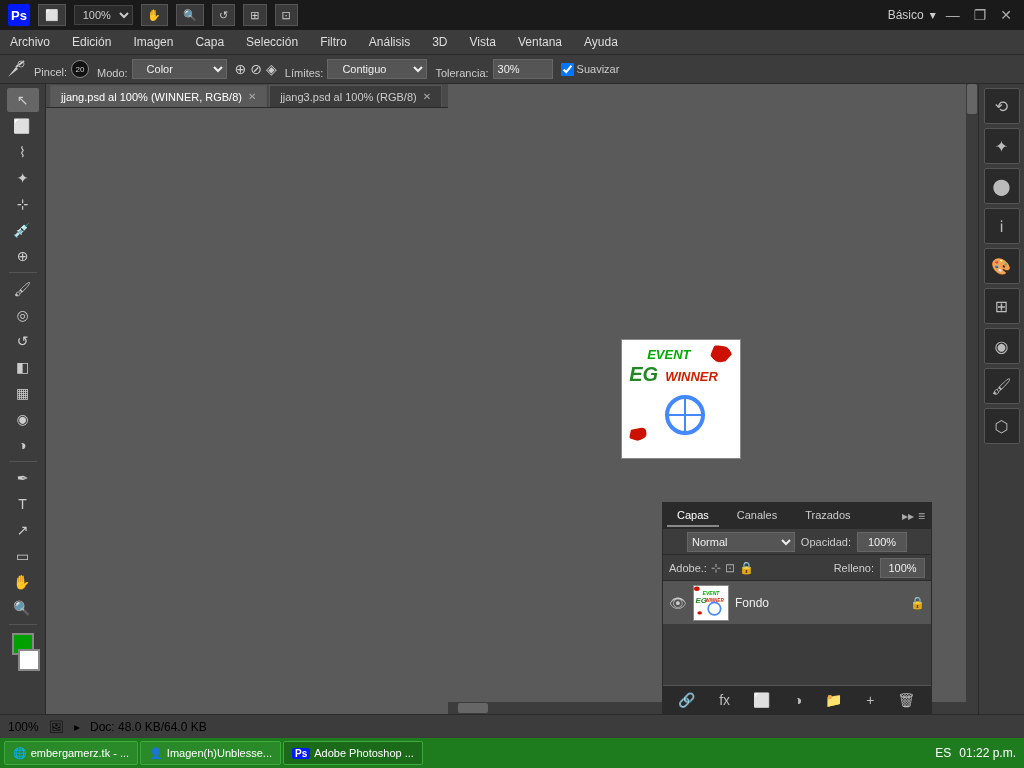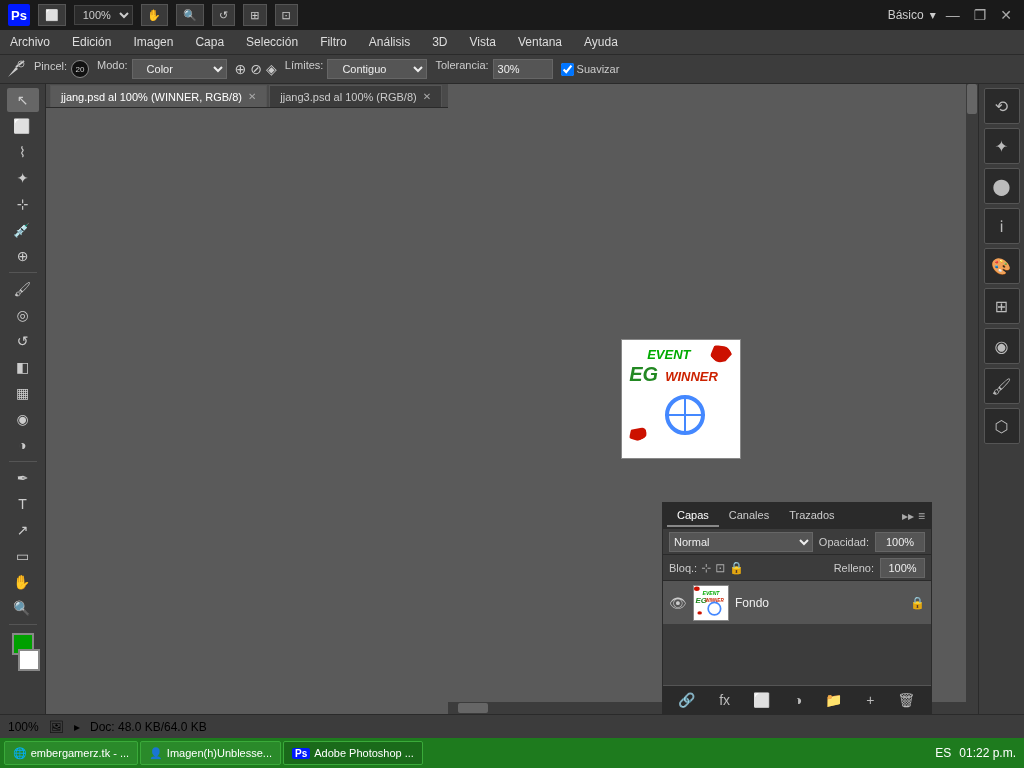--- a/index.html
+++ b/index.html
@@ -37,21 +37,21 @@
     #menu-bar span {
       color: #ddd; font-size: 12px; cursor: pointer; padding: 2px 4px;
     }
 
     
     #options-bar {
       width: 100%; height: 30px; background: #3c3c3c;
       border-top: 1px solid #2a2a2a; border-bottom: 1px solid #2a2a2a;
       display: flex; align-items: center; padding: 0 6px; gap: 8px;
     }
-    .opt-item { display: flex; align-items: flex-start; gap: 4px; color: #ccc; font-size: 11px; }
+    .opt-item { display: flex; align-items: flex-end; gap: 4px; color: #ccc; font-size: 11px; }
     .opt-input {
       background: #555; border: 1px solid #666; color: #eee;
       height: 20px; padding: 0 4px; font-size: 11px; width: 60px;
     }
     .opt-select {
       background: #555; border: 1px solid #666; color: #eee;
       height: 20px; font-size: 11px; padding: 0 10px;
     }
     .circle-brush {
       width: 18px; height: 18px; border-radius: 50%; background: #111;
@@ -163,21 +163,21 @@
       display: flex; align-items: center; background: #2a2a2a;
       padding: 0 4px; height: 26px; gap: 0; justify-content: space-between;
     }
     .layers-tab {
       padding: 4px 10px; color: #ccc; font-size: 11px; cursor: pointer; border-bottom: 2px solid transparent;
     }
     .layers-tab.active { color: #fff; border-bottom: 2px solid #888; }
     .layers-tab-icons { display: flex; gap: 4px; color: #aaa; font-size: 12px; padding-right: 2px; }
 
     .layers-options {
-      height: 26px; display: flex; align-items: center; padding: 0 6px; gap: 6px;
+      height: 26px; display: flex; align-items: center; padding: 0 24px; gap: 6px;
       background: #3c3c3c; border-bottom: 1px solid #2a2a2a;
     }
     .blend-select {
       background: #555; border: 1px solid #666; color: #eee;
       height: 20px; font-size: 11px; flex: 1;
     }
     .opacity-input {
       background: #555; border: 1px solid #666; color: #eee;
       height: 20px; font-size: 11px; width: 50px; text-align: center;
     }
@@ -398,40 +398,40 @@
         </div>
       </div>
 
       <div class="v-scrollbar" style="width:12px;background:#3c3c3c;position:relative;flex-shrink:0;">
         <div class="v-scrollbar-thumb"></div>
       </div>
     </div>
 
     <div id="layers-panel">
       <div id="layers-tabs">
-        <div style="display:flex;gap:0;">
+        <div style="display:flex;gap:8px;">
           <span class="layers-tab active">Capas</span>
           <span class="layers-tab">Canales</span>
           <span class="layers-tab">Trazados</span>
         </div>
         <div class="layers-tab-icons">
           <span>▸▸</span>
           <span>≡</span>
         </div>
       </div>
       <div class="layers-options">
         <select class="blend-select">
           <option>Normal</option>
         </select>
         <span style="color:#ccc;font-size:11px;">Opacidad:</span>
         <input class="opacity-input" value="100%" style="">
       </div>
       <div class="layers-fill">
         <div class="fill-label">
-          <span>Bloq.:</span>
+          <span>Adobe.:</span>
           <div class="fill-icons">
             <span>⊹</span>
             <span>⊡</span>
             <span>🔒</span>
           </div>
         </div>
         <span style="color:#ccc;font-size:11px;margin-left:auto;">Relleno:</span>
         <input class="opacity-input" value="100%" style="width: 45px;">
       </div>
 

